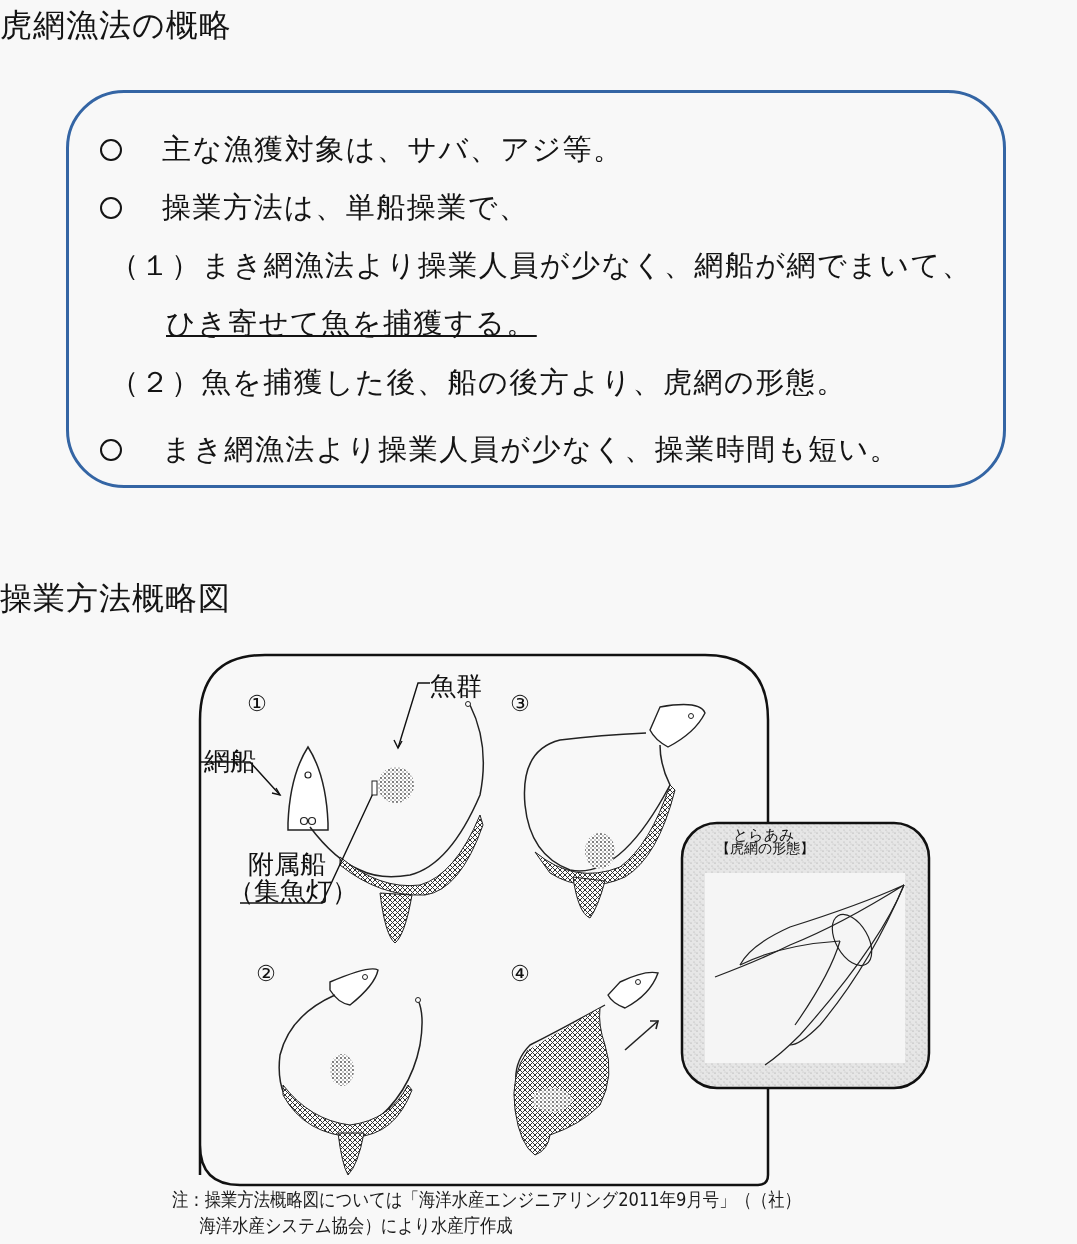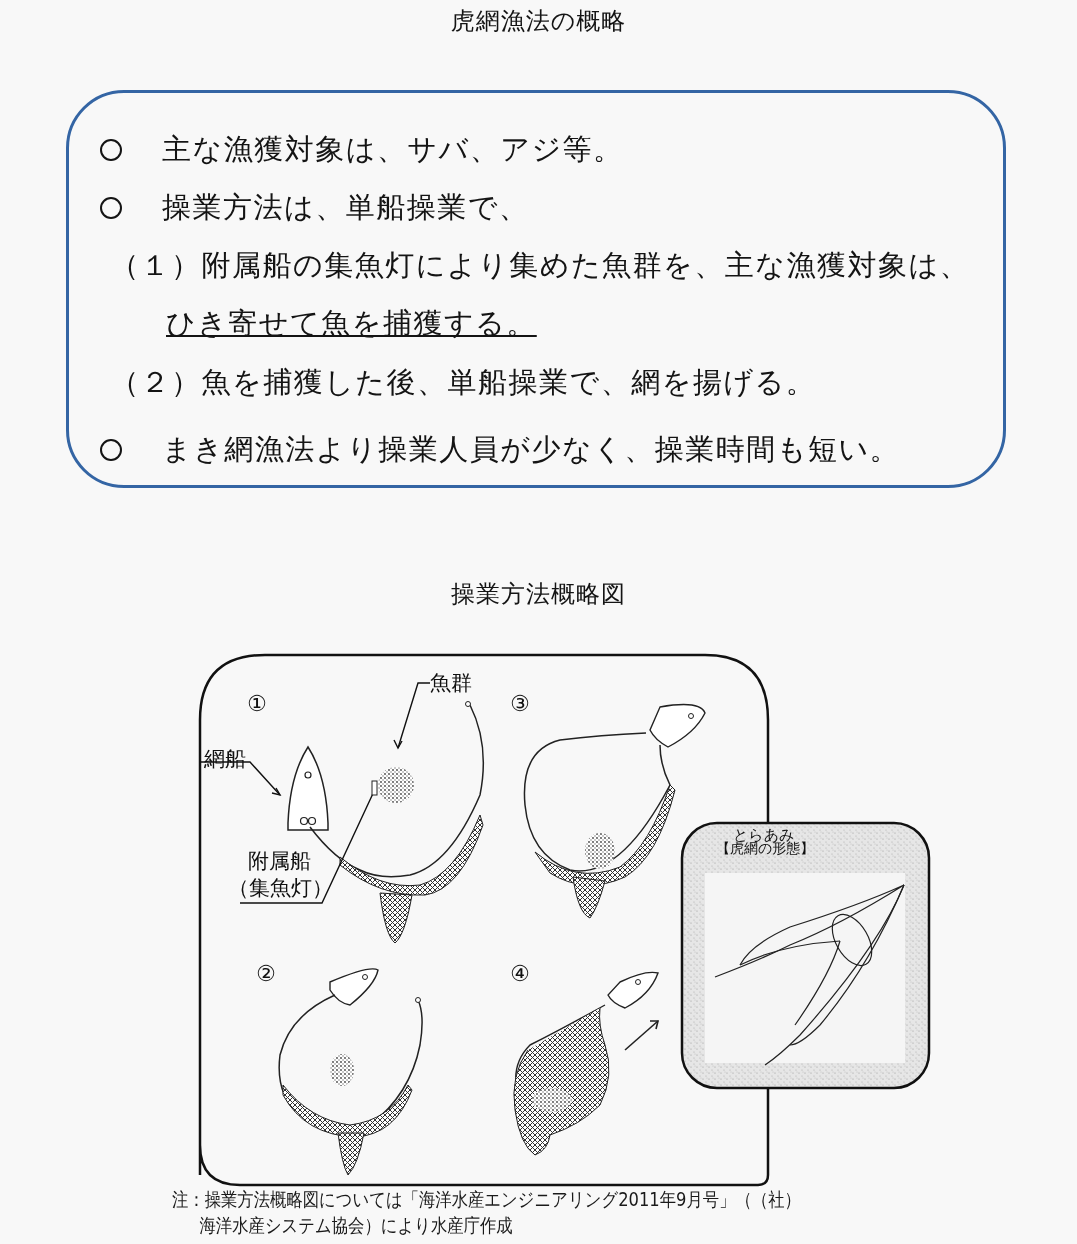--- a/index.html
+++ b/index.html
@@ -1,41 +1,41 @@
 <!DOCTYPE html>
 <html><head>
 <meta charset="utf-8">
 <style>
   html, body { margin: 0; padding: 0; }
   body {
     width: 1077px; height: 1244px; background: #f8f8f8; position: relative; overflow: hidden;
     font-family: "DejaVu Serif", "Liberation Serif", serif; color: #141414;
   }
   .title {
-    position: absolute; left: 0; width: 1077px; text-align: center;
-    font-size: 24px; letter-spacing: 1px; line-height: 1;
+    position: absolute; left: 0; width: 1077px; text-align: left;
+    font-size: 32px; letter-spacing: 1px; line-height: 1;
   }
   #main-title { top: 9px; }
   #diagram-title { top: 582px; }
   .summary-box {
     position: absolute; left: 66px; top: 90px; width: 940px; height: 398px;
     border: 3px solid #3465a4; border-radius: 58px; box-sizing: border-box;
   }
   .line {
     position: absolute; font-size: 29px; line-height: 1; white-space: nowrap; letter-spacing: 1.5px;
   }
   .bullet {
     display: inline-block; width: 22px; height: 22px; border: 2px solid #141414;
     border-radius: 50%; vertical-align: -2px; margin-right: 40px; box-sizing: border-box;
   }
   .diagram { position: absolute; left: 180px; top: 645px; width: 760px; height: 545px; }
   .diagram svg { position: absolute; left: 0; top: 0; }
   .dlabel {
     position: absolute; font-family: "DejaVu Sans", "Liberation Sans", sans-serif;
-    font-size: 21px; line-height: 1; white-space: nowrap; color: #111;
+    font-size: 26px; line-height: 1; white-space: nowrap; color: #111;
   }
   .num { font-size: 22px; }
   .note {
     position: absolute; left: 172px; top: 1186px; font-size: 19px; line-height: 26px;
     font-family: "DejaVu Sans", "Liberation Sans", sans-serif; color: #1a1a1a; white-space: nowrap;
     transform: scaleX(0.86); transform-origin: left top;
   }
   .note .l2 { padding-left: 32px; }
 </style>
 </head>
@@ -45,27 +45,27 @@
 
 <div class="summary-box"></div>
 
 <div class="line" style="left:100px; top:135px;">
   <span class="bullet"></span><span>主な漁獲対象は、サバ、アジ等。</span>
 </div>
 <div class="line" style="left:100px; top:193px;text-align:center;">
   <span class="bullet"></span><span>操業方法は、単船操業で、</span>
 </div>
 <div class="line" style="left:110px; top:251px;">
-  <span>（１）</span><span>附属船の集魚灯により集めた魚群を、主な漁獲対象は、</span>
+  <span>（１）</span><span>まき網漁法より操業人員が少なく、網船が網でまいて、</span>
 </div>
 <div class="line" style="left:166px; top:309px;text-decoration:underline;">
   <span>ひき寄せて魚を捕獲する。</span>
 </div>
 <div class="line" style="left:110px; top:368px;">
-  <span>（２）</span><span>魚を捕獲した後、単船操業で、網を揚げる。</span>
+  <span>（２）</span><span>魚を捕獲した後、船の後方より、虎網の形態。</span>
 </div>
 <div class="line" style="left:100px; top:427px;margin-top:8px;">
   <span class="bullet"></span><span>まき網漁法より操業人員が少なく、操業時間も短い。</span>
 </div>
 
 <div class="title" id="diagram-title">操業方法概略図</div>
 
 <div class="diagram">
   <svg width="760" height="545" viewBox="0 0 760 545">
     <defs>
@@ -137,21 +137,21 @@
     <ellipse cx="672" cy="295" rx="16" ry="28" transform="rotate(-30 672 295)" fill="none" stroke="#222" stroke-width="1.2"></ellipse>
     <path d="M660 296 Q650 330 615 380" fill="none" stroke="#222" stroke-width="1.2"></path>
   </svg>
 
   <div class="dlabel num" style="left:67px; top:48px;">①</div>
   <div class="dlabel num" style="left:330px; top:48px;">③</div>
   <div class="dlabel num" style="left:76px; top:318px;">②</div>
   <div class="dlabel num" style="left:330px; top:318px;">④</div>
 
   <div class="dlabel" style="left:250px; top:28px;">魚群</div>
-  <div class="dlabel" style="left:24px; top:104px;">網船</div>
+  <div class="dlabel" style="left:24px; top:104px;font-family:Liberation Serif, serif;">網船</div>
   <div class="dlabel" style="left:68px; top:206px;">附属船</div>
   <div class="dlabel" style="left:48px; top:233px;">（集魚灯）</div>
 
   <div class="dlabel" style="left:553px; top:183px; font-size:15px;">とらあみ</div>
   <div class="dlabel" style="left:536px; top:196px; font-size:14px;">【虎網の形態】</div>
 </div>
 
 <div class="note">
   <div>注：操業方法概略図については「海洋水産エンジニアリング2011年9月号」（（社）</div>
   <div class="l2">海洋水産システム協会）により水産庁作成</div>

